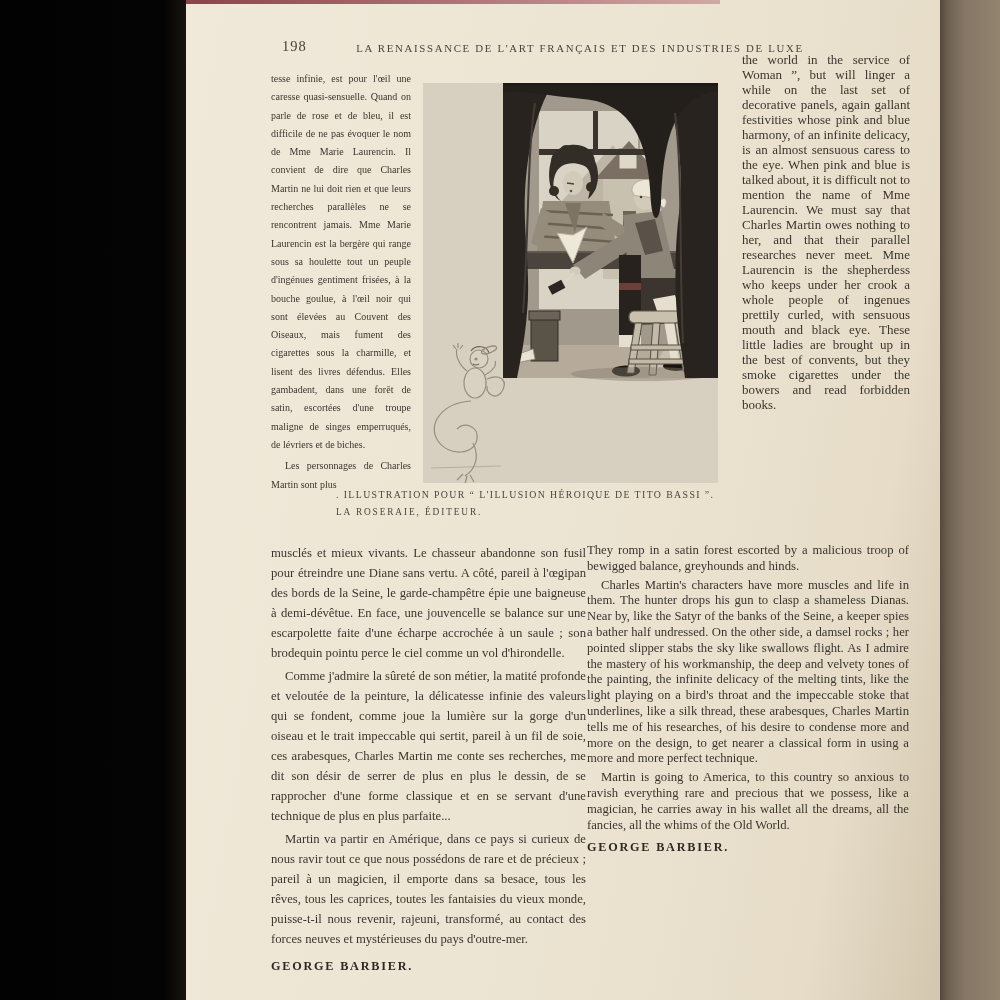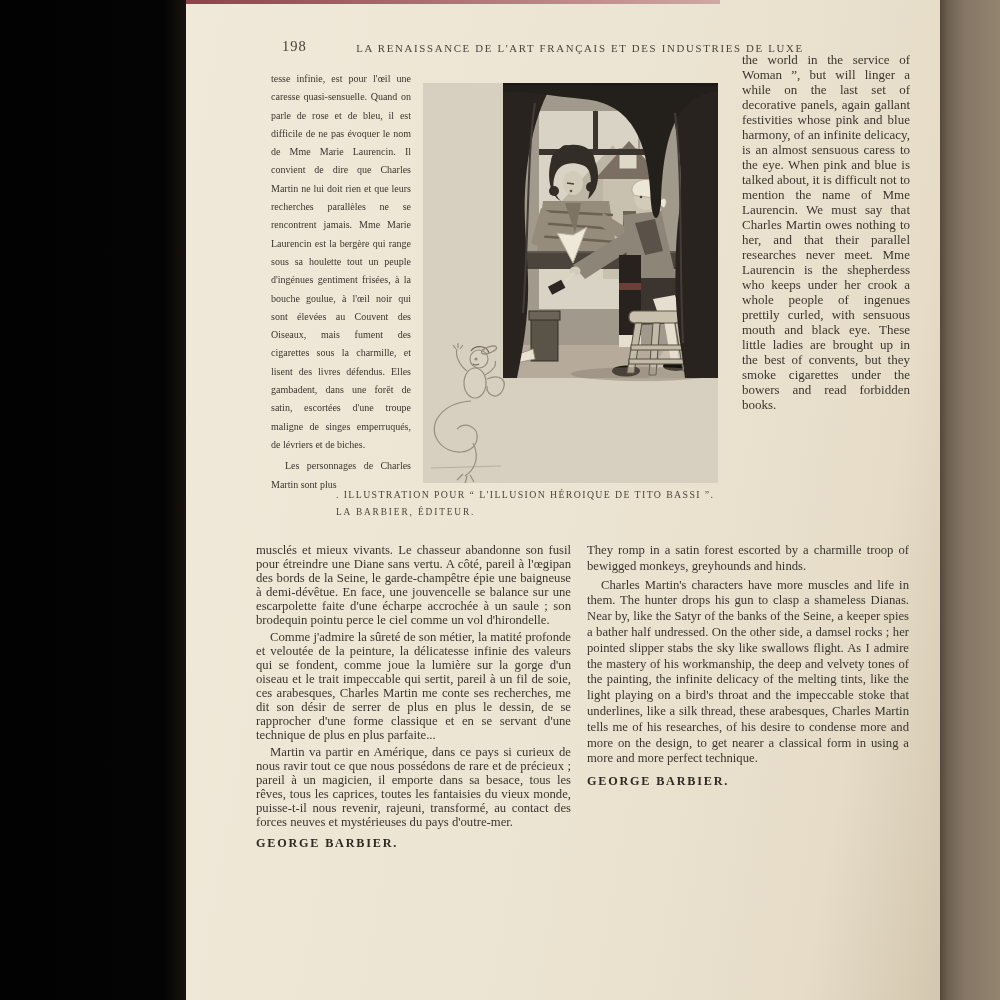--- a/index.html
+++ b/index.html
@@ -21,21 +21,21 @@
   .journal-title{position:absolute;left:0;top:42px;width:100%;box-sizing:border-box;padding-left:34px;
                  text-align:center;font-size:10.8px;letter-spacing:1.7px;color:#4a433b;white-space:nowrap;}
   
   .txt{color:#3b352e;text-align:justify;}
   .txt p{margin:0 0 3px 0;}
   p.ind{text-indent:14px;} p.noind{text-indent:0;}
   .col-left-narrow{position:absolute;left:85px;top:70px;width:140px;height:476px;overflow:hidden;
                    font-size:10px;line-height:18.3px;}
   .col-right-narrow{position:absolute;left:556px;top:52px;width:168px;height:478px;overflow:hidden;
                     font-size:13px;line-height:15px;}
-  .col-left-wide{position:absolute;left:70px;top:543px;width:315px;font-size:12.7px;line-height:14px;}
+  .col-left-wide{position:absolute;left:85px;top:543px;width:315px;font-size:12.7px;line-height:20px;}
   .col-right-wide{position:absolute;left:401px;top:543px;width:322px;font-size:12.7px;line-height:15.8px;}
   .sig{font-weight:bold;padding-right:40px;font-size:12.2px;letter-spacing:1.8px;
        margin-top:7px;color:#2e2923;}
   
   .plate{position:absolute;left:237px;top:83px;width:295px;height:400px;}
   .plate svg{display:block;width:100%;height:100%;}
   .caption{position:absolute;left:150px;top:489px;width:470px;color:#4c453c;}
   .caption .l1{font-size:9.8px;letter-spacing:1.4px;}
   .caption .l2{margin-top:7px;font-size:9.3px;letter-spacing:1.9px;}
 </style>
@@ -175,29 +175,30 @@
           <path d="M62,292 C70,288 74,282 72,278"></path>
           <path d="M64,296 C78,290 86,298 78,310 C71,317 63,310 64,303"></path>
           <circle cx="53" cy="276" r="1" fill="#6e6557"></circle>
           <path d="M50,281 q3,2 6,0" stroke="#6e6557"></path>
         </g>
       </svg>
     </div>
 
     <div class="caption">
       <div class="l1">. ILLUSTRATION POUR “ L'ILLUSION HÉROIQUE DE TITO BASSI ”.</div>
-      <div class="l2">LA BARBIER, ÉDITEUR.</div>
+      <div class="l2">LA ROSERAIE, ÉDITEUR.</div>
     </div>
 
     <div class="txt col-left-wide">
       <p class="noind">musclés et mieux vivants. Le chasseur abandonne son fusil pour étreindre une Diane sans vertu. A côté, pareil à l'œgipan des bords de la Seine, le garde-champêtre épie une baigneuse à demi-dévêtue. En face, une jouvencelle se balance sur une escarpolette faite d'une écharpe accrochée à un saule ; son brodequin pointu perce le ciel comme un vol d'hirondelle.</p>
       <p class="ind">Comme j'admire la sûreté de son métier, la matité profonde et veloutée de la peinture, la délicatesse infinie des valeurs qui se fondent, comme joue la lumière sur la gorge d'un oiseau et le trait impeccable qui sertit, pareil à un fil de soie, ces arabesques, Charles Martin me conte ses recherches, me dit son désir de serrer de plus en plus le dessin, de se rapprocher d'une forme classique et en se servant d'une technique de plus en plus parfaite...</p>
       <p class="ind">Martin va partir en Amérique, dans ce pays si curieux de nous ravir tout ce que nous possédons de rare et de précieux ; pareil à un magicien, il emporte dans sa besace, tous les rêves, tous les caprices, toutes les fantaisies du vieux monde, puisse-t-il nous revenir, rajeuni, transformé, au contact des forces neuves et mystérieuses du pays d'outre-mer.</p>
       <div class="sig">GEORGE BARBIER.</div>
     </div>
 
     <div class="txt col-right-wide">
-      <p class="noind">They romp in a satin forest escorted by a charmille troop of bewigged monkeys, greyhounds and hinds.</p>
+      <p class="noind">They romp in a satin forest escorted by a malicious troop of bewigged balance, greyhounds and hinds.</p>
       <p class="ind">Charles Martin's characters have more muscles and life in them. The hunter drops his gun to clasp a shameless Dianas. Near by, like the Satyr of the banks of the Seine, a keeper spies a bather half undressed. On the other side, a damsel rocks ; her pointed slipper stabs the sky like swallows flight. As I admire the mastery of his workmanship, the deep and velvety tones of the painting, the infinite delicacy of the melting tints, like the light playing on a bird's throat and the impeccable stoke that underlines, like a silk thread, these arabesques, Charles Martin tells me of his researches, of his desire to condense more and more on the design, to get nearer a classical form in using a more and more perfect technique.</p>
+      <p class="ind">Martin is going to America, to this country so anxious to ravish everything rare and precious that we possess, like a magician, he carries away in his wallet all the dreams, all the fancies, all the whims of the Old World.</p>
       <div class="sig">GEORGE BARBIER.</div>
     </div>
   </div>
 </div>
 
 </body></html>

